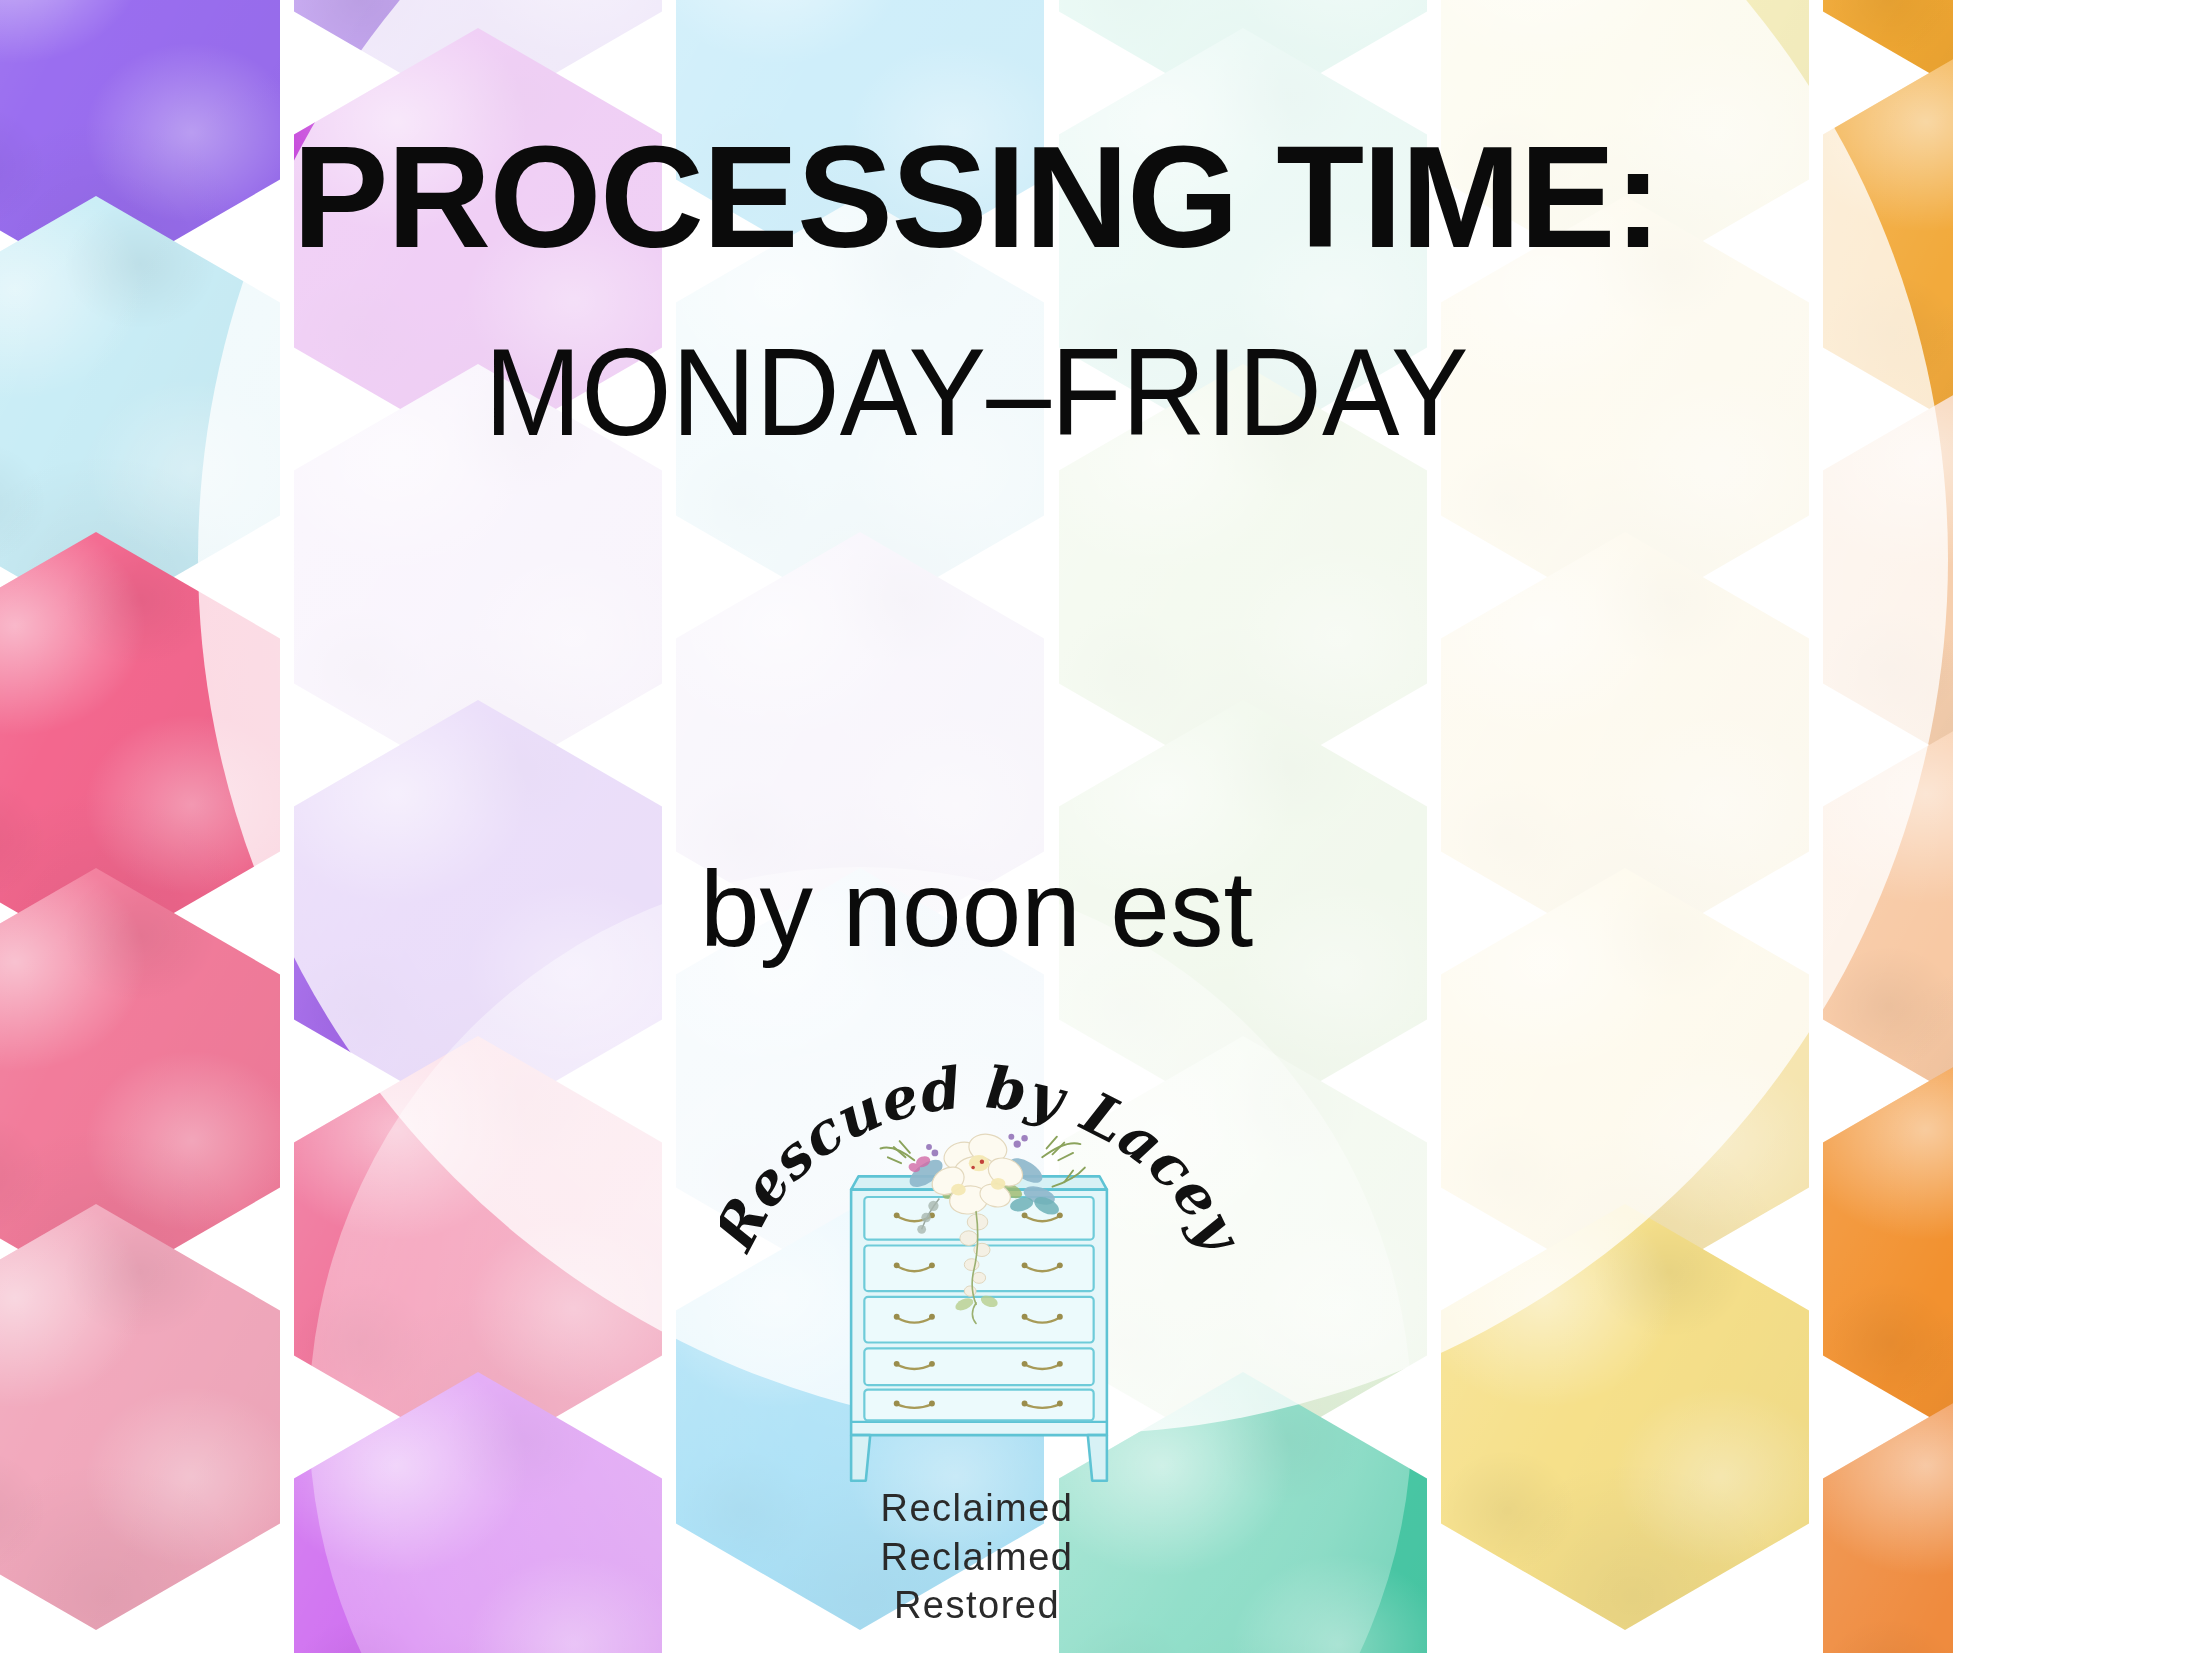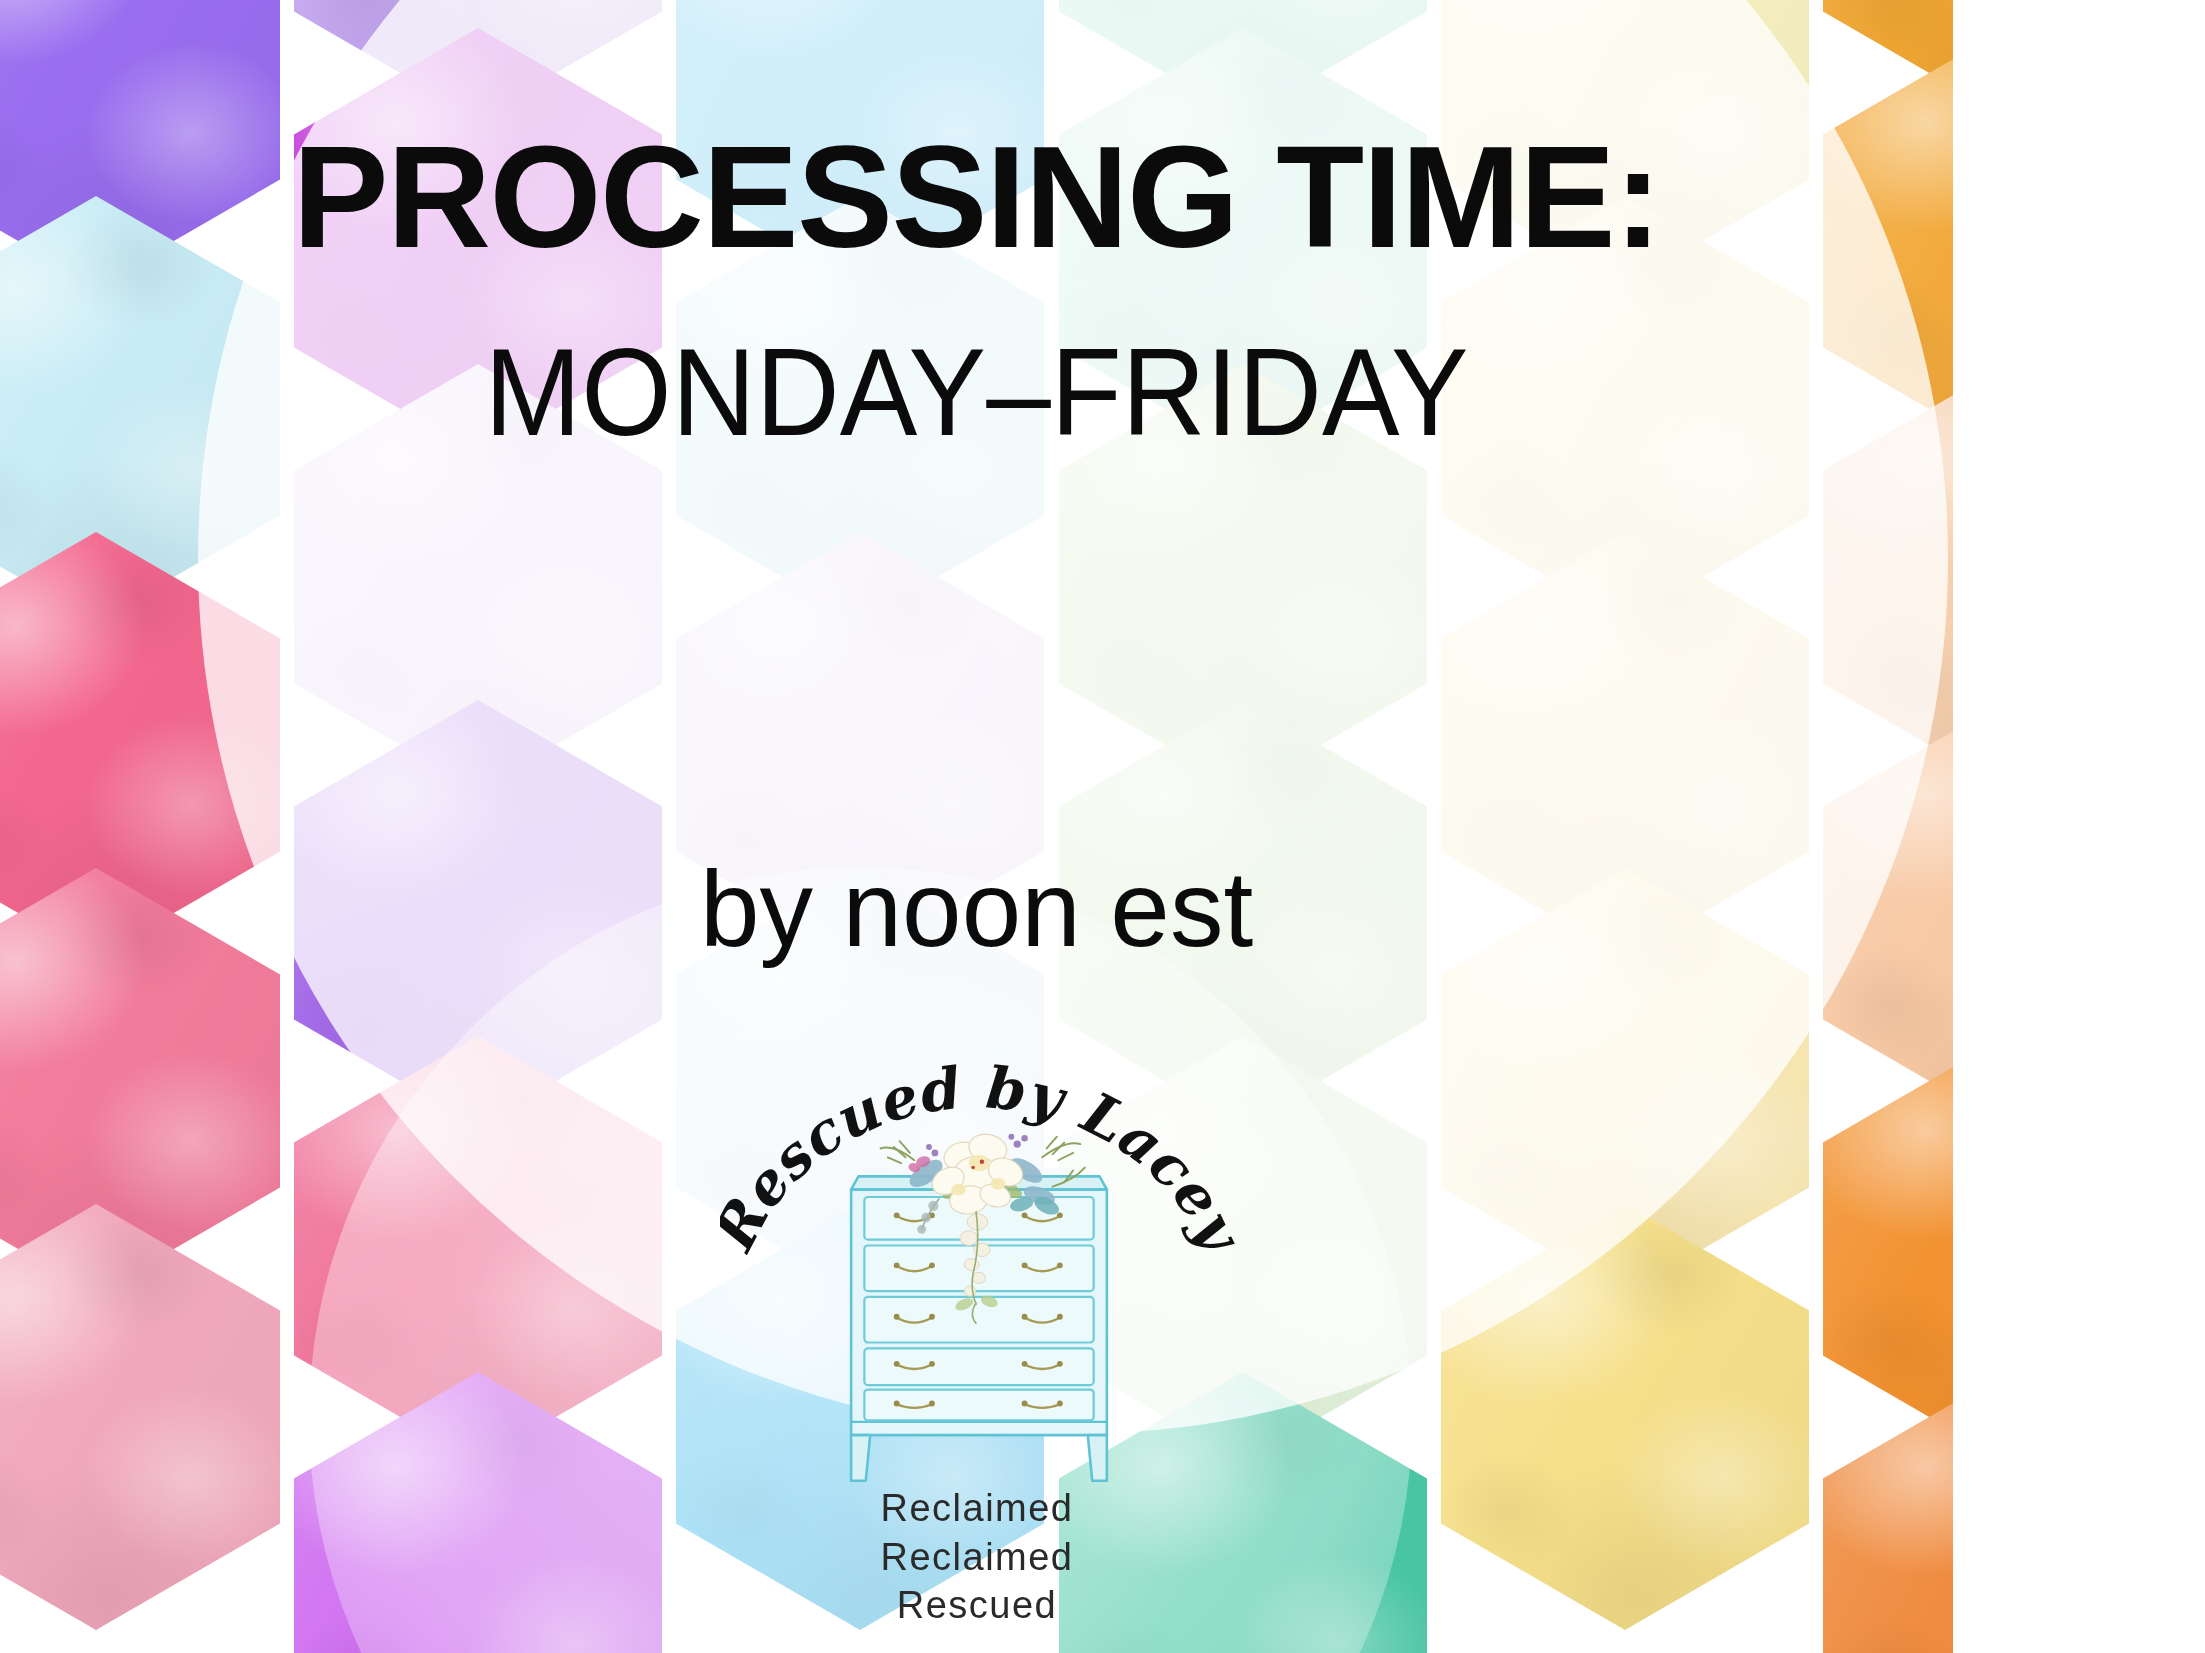--- a/index.html
+++ b/index.html
@@ -399,19 +399,19 @@
               <circle cx="128" cy="134" r="6.5"></circle>
               <circle cx="122" cy="150" r="6"></circle>
             </g>
           </g>
         </svg>
       </div>
 
       <div id="tagline">
         <div>Reclaimed</div>
         <div>Reclaimed</div>
-        <div>Rescued</div>
+        <div>Restored</div>
       </div>
 
     </div>
   </div>
 </div>
 
 
 </body></html>

